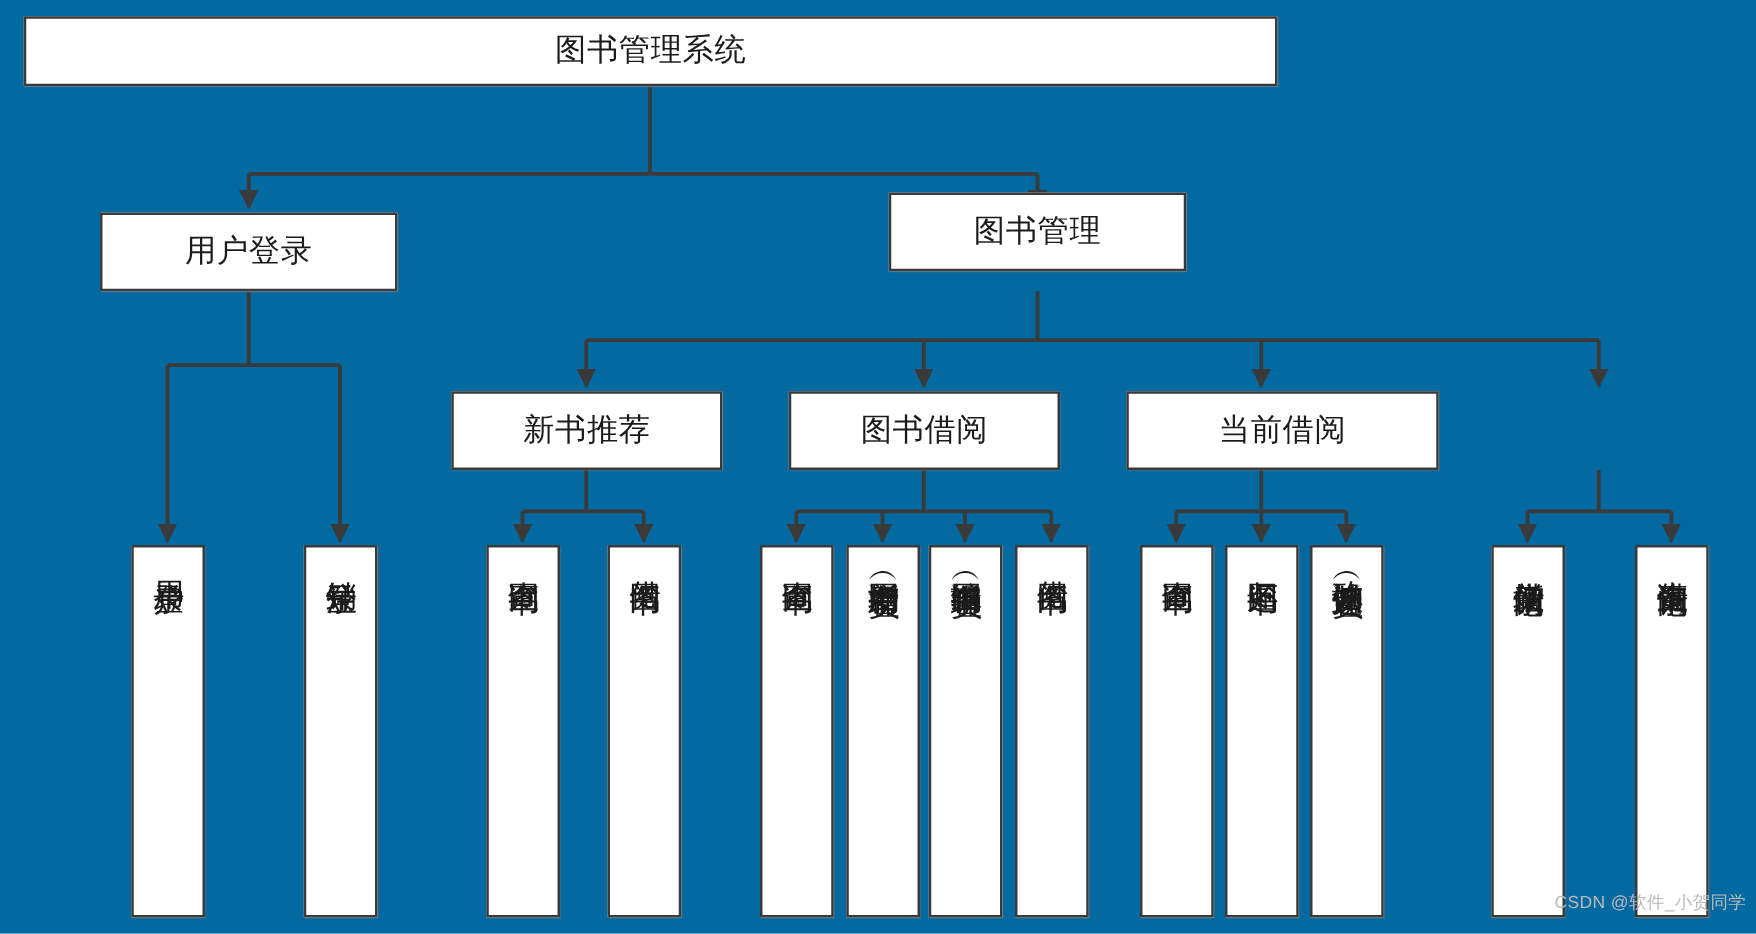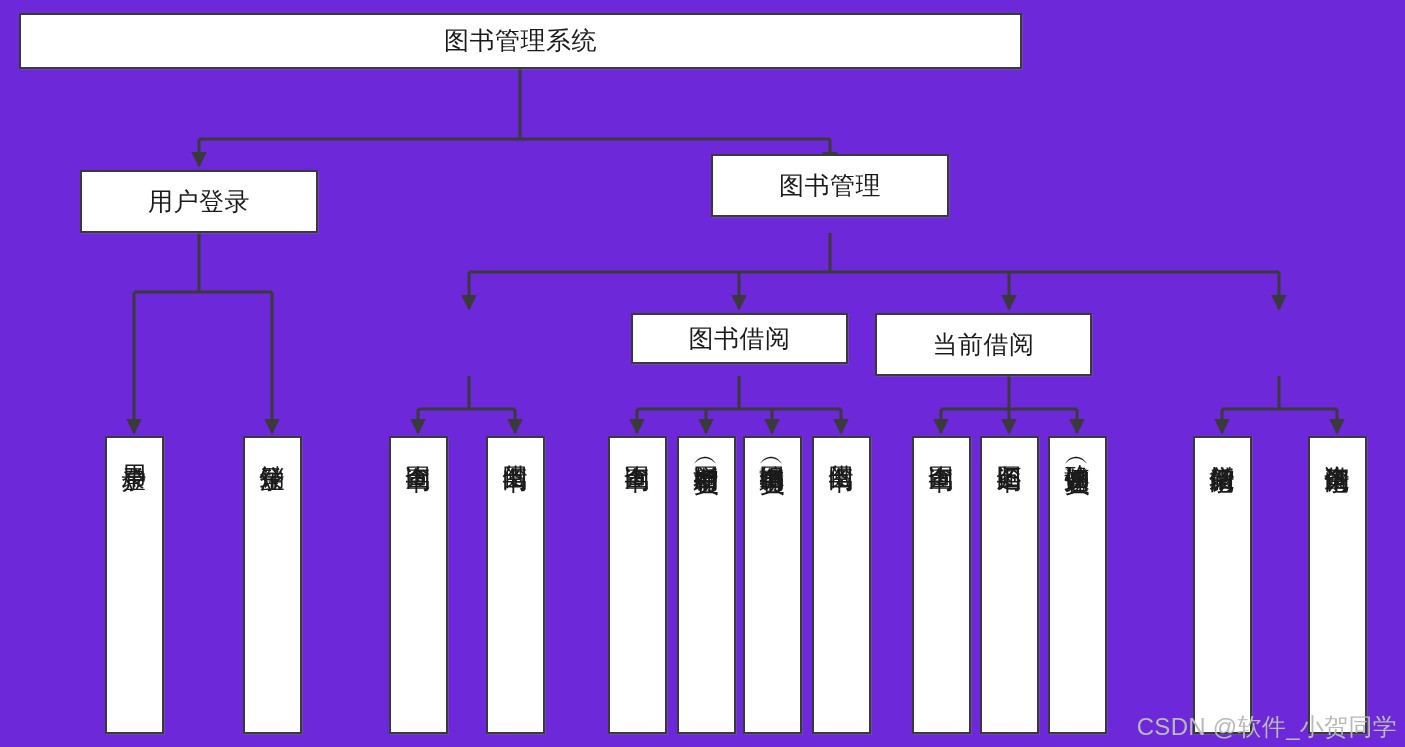--- a/index.html
+++ b/index.html
@@ -7,21 +7,21 @@
     padding: 0;
     background: #ffffff;
   }
   body {
     font-family: "Liberation Sans", "DejaVu Sans", sans-serif;
   }
   #diagram-root {
     position: relative;
     width: 1405px;
     height: 747px;
-    background: #6d28d9;
+    background: #0369a1;
     overflow: hidden;
   }
   #edge-layer {
     position: absolute;
     left: 0;
     top: 0;
     width: 1405px;
     height: 747px;
     pointer-events: none;
   }
@@ -57,22 +57,22 @@
     text-orientation: upright;
     font-size: 25px;
     line-height: 1.12;
     letter-spacing: 1px;
     white-space: nowrap;
   }
   .node.root .label { font-size: 25px; }
   #watermark {
     position: absolute;
     right: 8px;
-    bottom: 4px;
-    font-size: 24px;
+    bottom: 16px;
+    font-size: 14px;
     color: #b9b9b9;
     white-space: nowrap;
     letter-spacing: 0.3px;
   }
 </style>
 </head>
 <body>
 
 <div id="diagram-root">
 
@@ -130,24 +130,27 @@
     <span class="label">图书管理系统</span>
   </div>
 
   <div class="node horizontal" style="left:80px; top:170px; width:238px; height:63px;">
     <span class="label">用户登录</span>
   </div>
   <div class="node horizontal" style="left:711px; top:154px; width:238px; height:63px;">
     <span class="label">图书管理</span>
   </div>
 
-  <div class="node horizontal" style="left:631px; top:313px; width:217px; height:51px;">
+  <div class="node horizontal" style="left:361px; top:313px; width:217px; height:63px;">
+    <span class="label">新书推荐</span>
+  </div>
+  <div class="node horizontal" style="left:631px; top:313px; width:217px; height:63px;">
     <span class="label">图书借阅</span>
   </div>
-  <div class="node horizontal" style="left:875px; top:313px; width:217px; height:63px;">
+  <div class="node horizontal" style="left:901px; top:313px; width:250px; height:63px;">
     <span class="label">当前借阅</span>
   </div>
 
   <div class="node vertical" style="left:105px; top:436px; width:59px; height:298px;">
     <span class="label">用户登录</span>
   </div>
   <div class="node vertical" style="left:243px; top:436px; width:59px; height:298px;">
     <span class="label">注销登录</span>
   </div>
 

